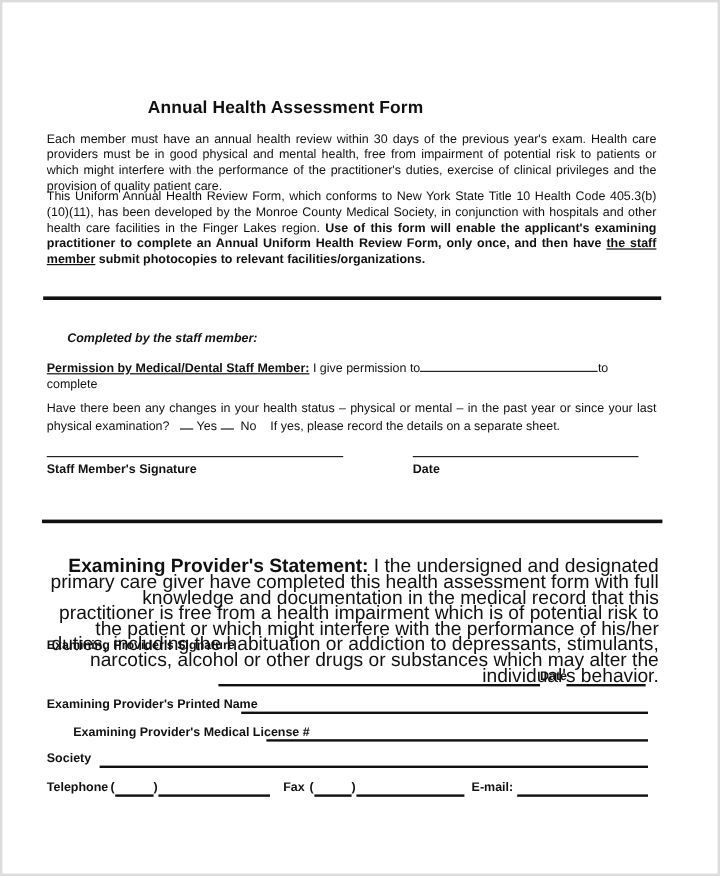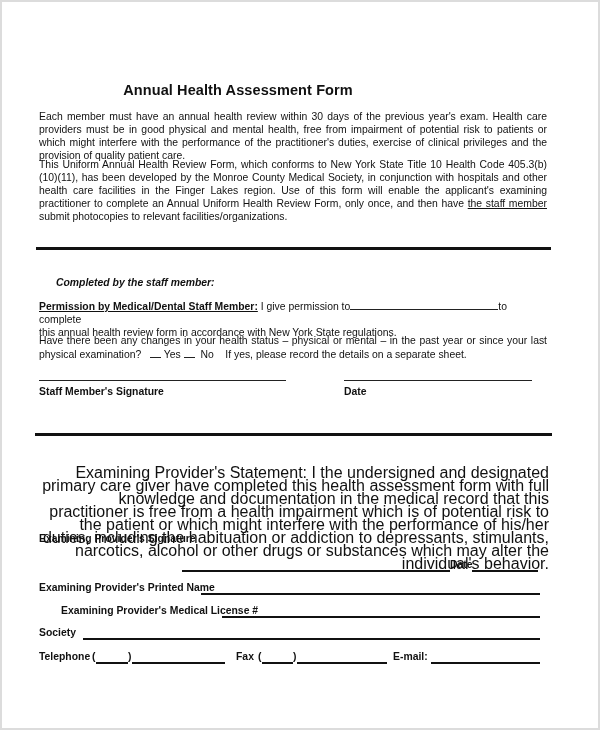--- a/index.html
+++ b/index.html
@@ -14,21 +14,21 @@
   }
   .abs { position: absolute; }
   .title {
     left: 0; width: 476px; top: 82px; text-align: center;
     font-weight: bold; font-size: 14.5px; letter-spacing: 0.1px;
   }
   .para {
     left: 39px; width: 508px; font-size: 10.4px; line-height: 13px;
     text-align: justify;
   }
-  .para b { font-weight: normal; }
+  .para b { font-weight: bold; }
   .u { text-decoration: underline; }
   .rule { height: 3px; background: #111; }
   .italic-bold { font-style: italic; font-weight: bold; font-size: 10.4px; }
   .label-b { font-weight: bold; font-size: 10.4px; }
   .line { border-bottom: 1px solid #222; height: 0; }
   .line-thick { border-bottom: 2px solid #111; height: 0; }
   .row { left: 39px; font-size: 10.4px; font-weight: bold; white-space: nowrap; }
   .blank { display: inline-block; border-bottom: 1px solid #222; vertical-align: baseline; height: 10px; }
 </style>
 </head>
@@ -43,21 +43,20 @@
 <div class="abs para" style="top:158px;">
   <span>This Uniform Annual Health Review Form, which conforms to New York State Title 10 Health Code 405.3(b)(10)(11), has been developed by the Monroe County Medical Society, in conjunction with hospitals and other health care facilities in the Finger Lakes region. </span><b>Use of this form will enable the applicant's examining practitioner to complete an Annual Uniform Health Review Form, only once, and then have </b><b class="u">the staff member</b><b> submit photocopies to relevant facilities/organizations.</b>
 </div>
 
 <div class="abs rule" style="left:36px; top:247px; width:515px;"></div>
 
 <div class="abs italic-bold" style="left:56px; top:277px;">Completed by the staff member:</div>
 
 <div class="abs para" style="top:299px; text-align:left;">
   <span style="font-weight:bold; text-decoration:underline;">Permission by Medical/Dental Staff Member:</span><span>  I give permission to</span><span class="blank" style="width:148px;"></span><span>to complete</span><br>
-  <span>this annual health review form in accordance with New York State regulations.</span>
 </div>
 
 <div class="abs para" style="top:334px;">
   <span>Have there been any changes in your health status – physical or mental – in the past year or since your last physical examination?</span>&nbsp;&nbsp;&nbsp;<span class="blank" style="width:11px;"></span>&nbsp;<span>Yes</span>&nbsp;<span class="blank" style="width:11px;"></span>&nbsp;&nbsp;<span>No</span>&nbsp;&nbsp;&nbsp;&nbsp;<span>If yes, please record the details on a separate sheet.</span>
 </div>
 
 <div class="abs line" style="left:39px; top:380px; width:247px;"></div>
 <div class="abs line" style="left:344px; top:380px; width:188px;"></div>
 <div class="abs label-b" style="left:39px; top:386px;">Staff Member's Signature</div>
 <div class="abs label-b" style="left:344px; top:386px;">Date</div>

